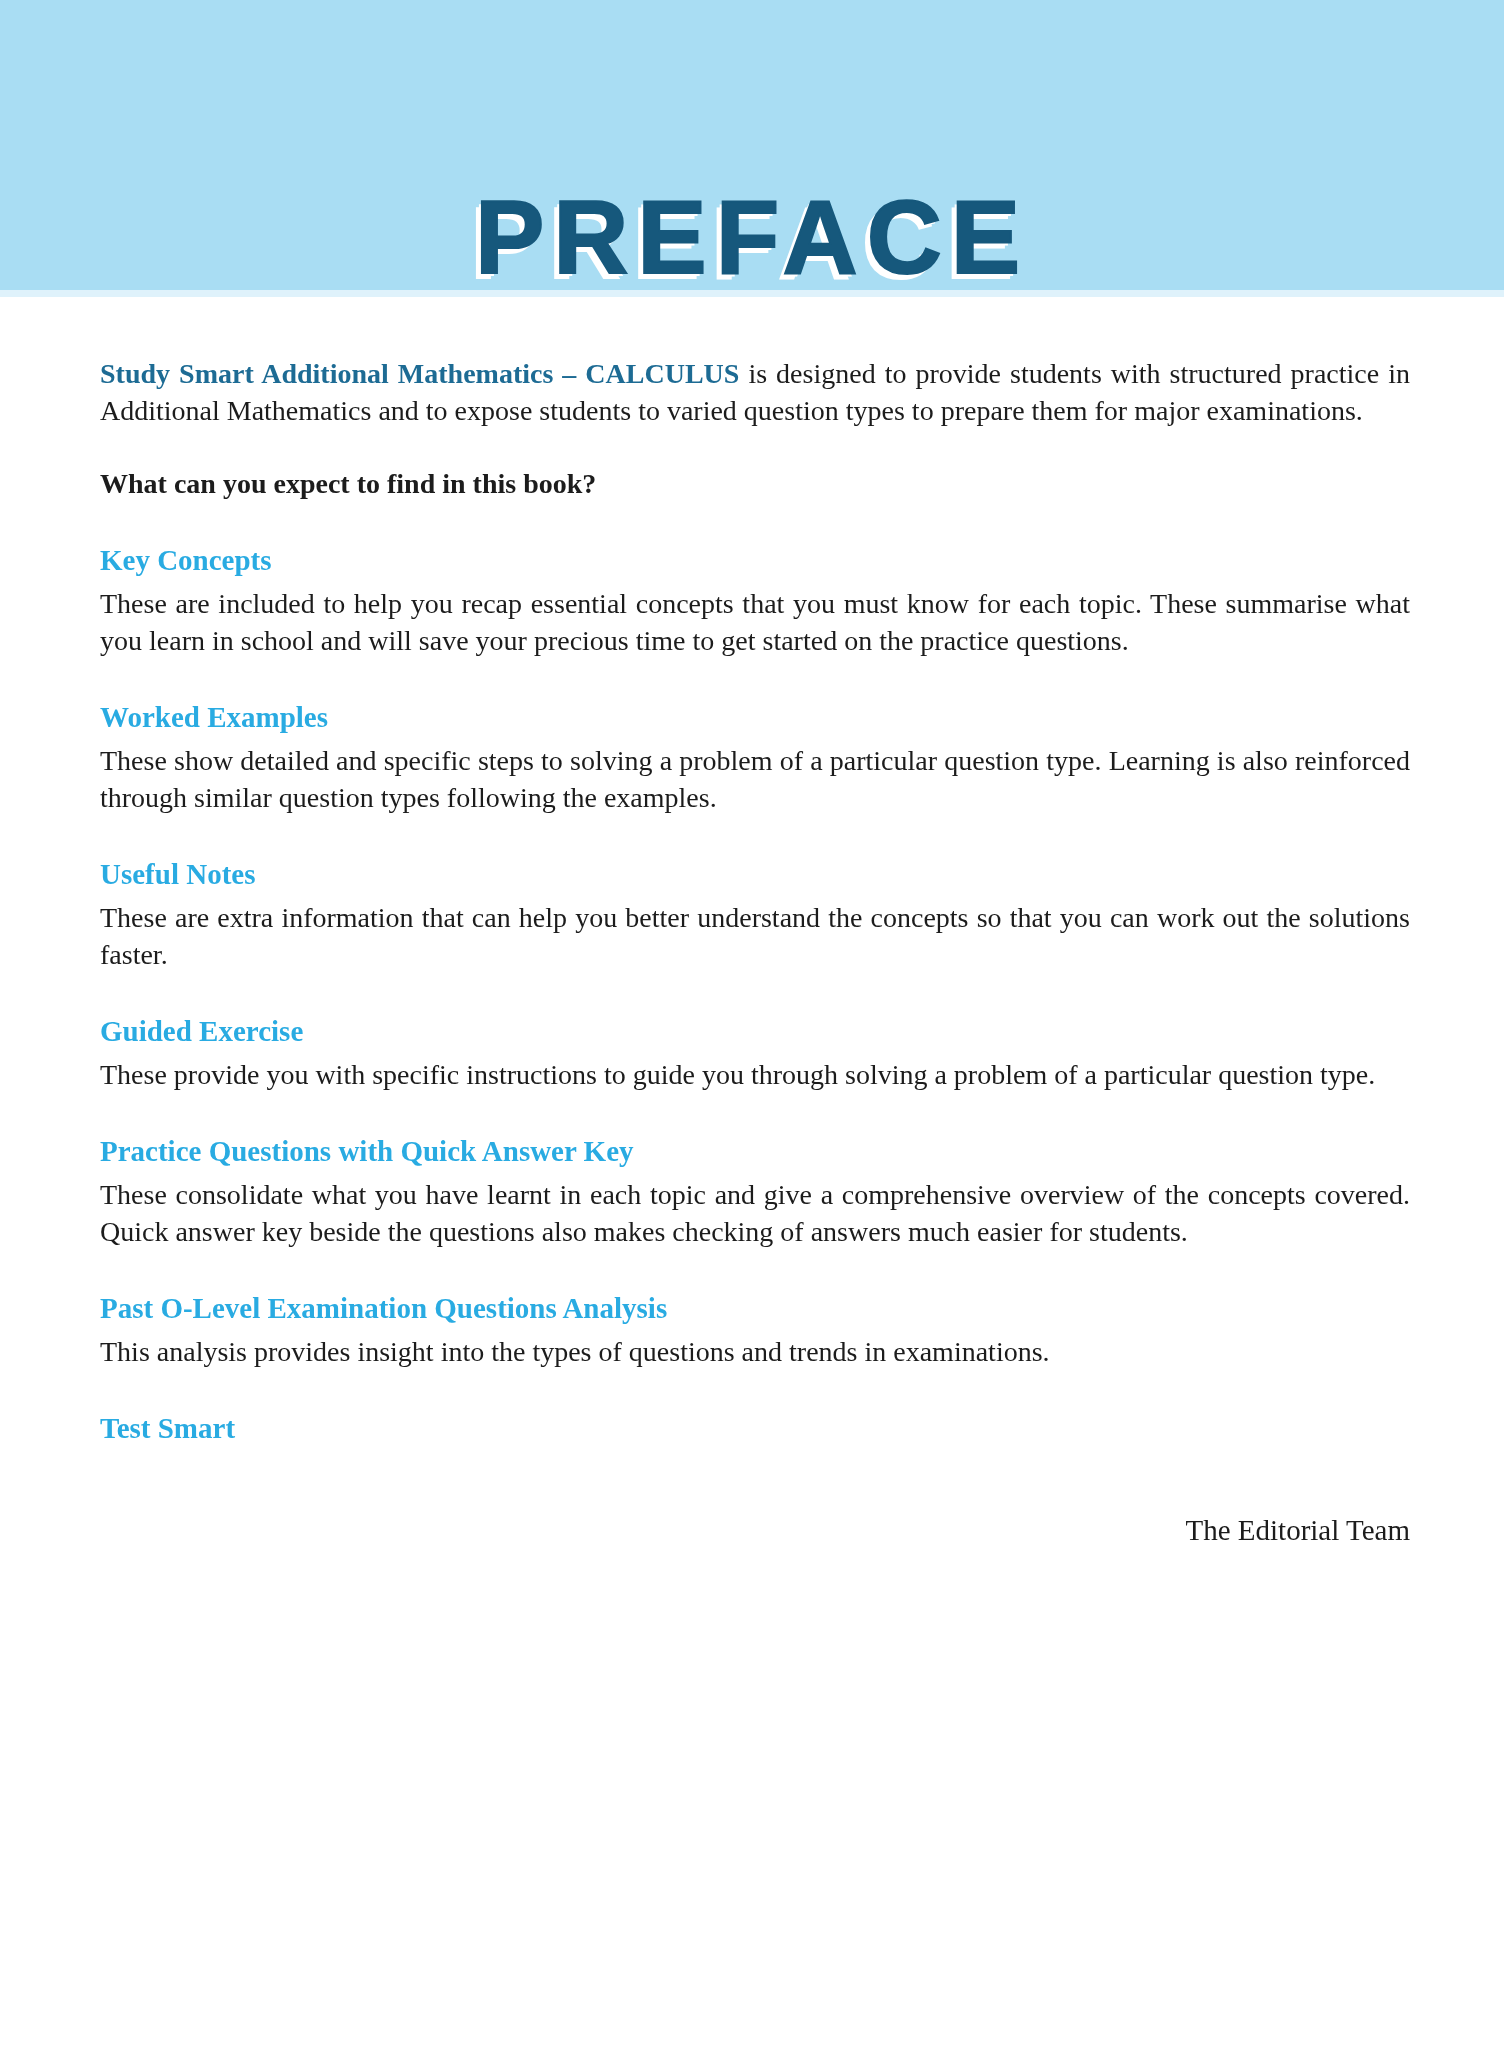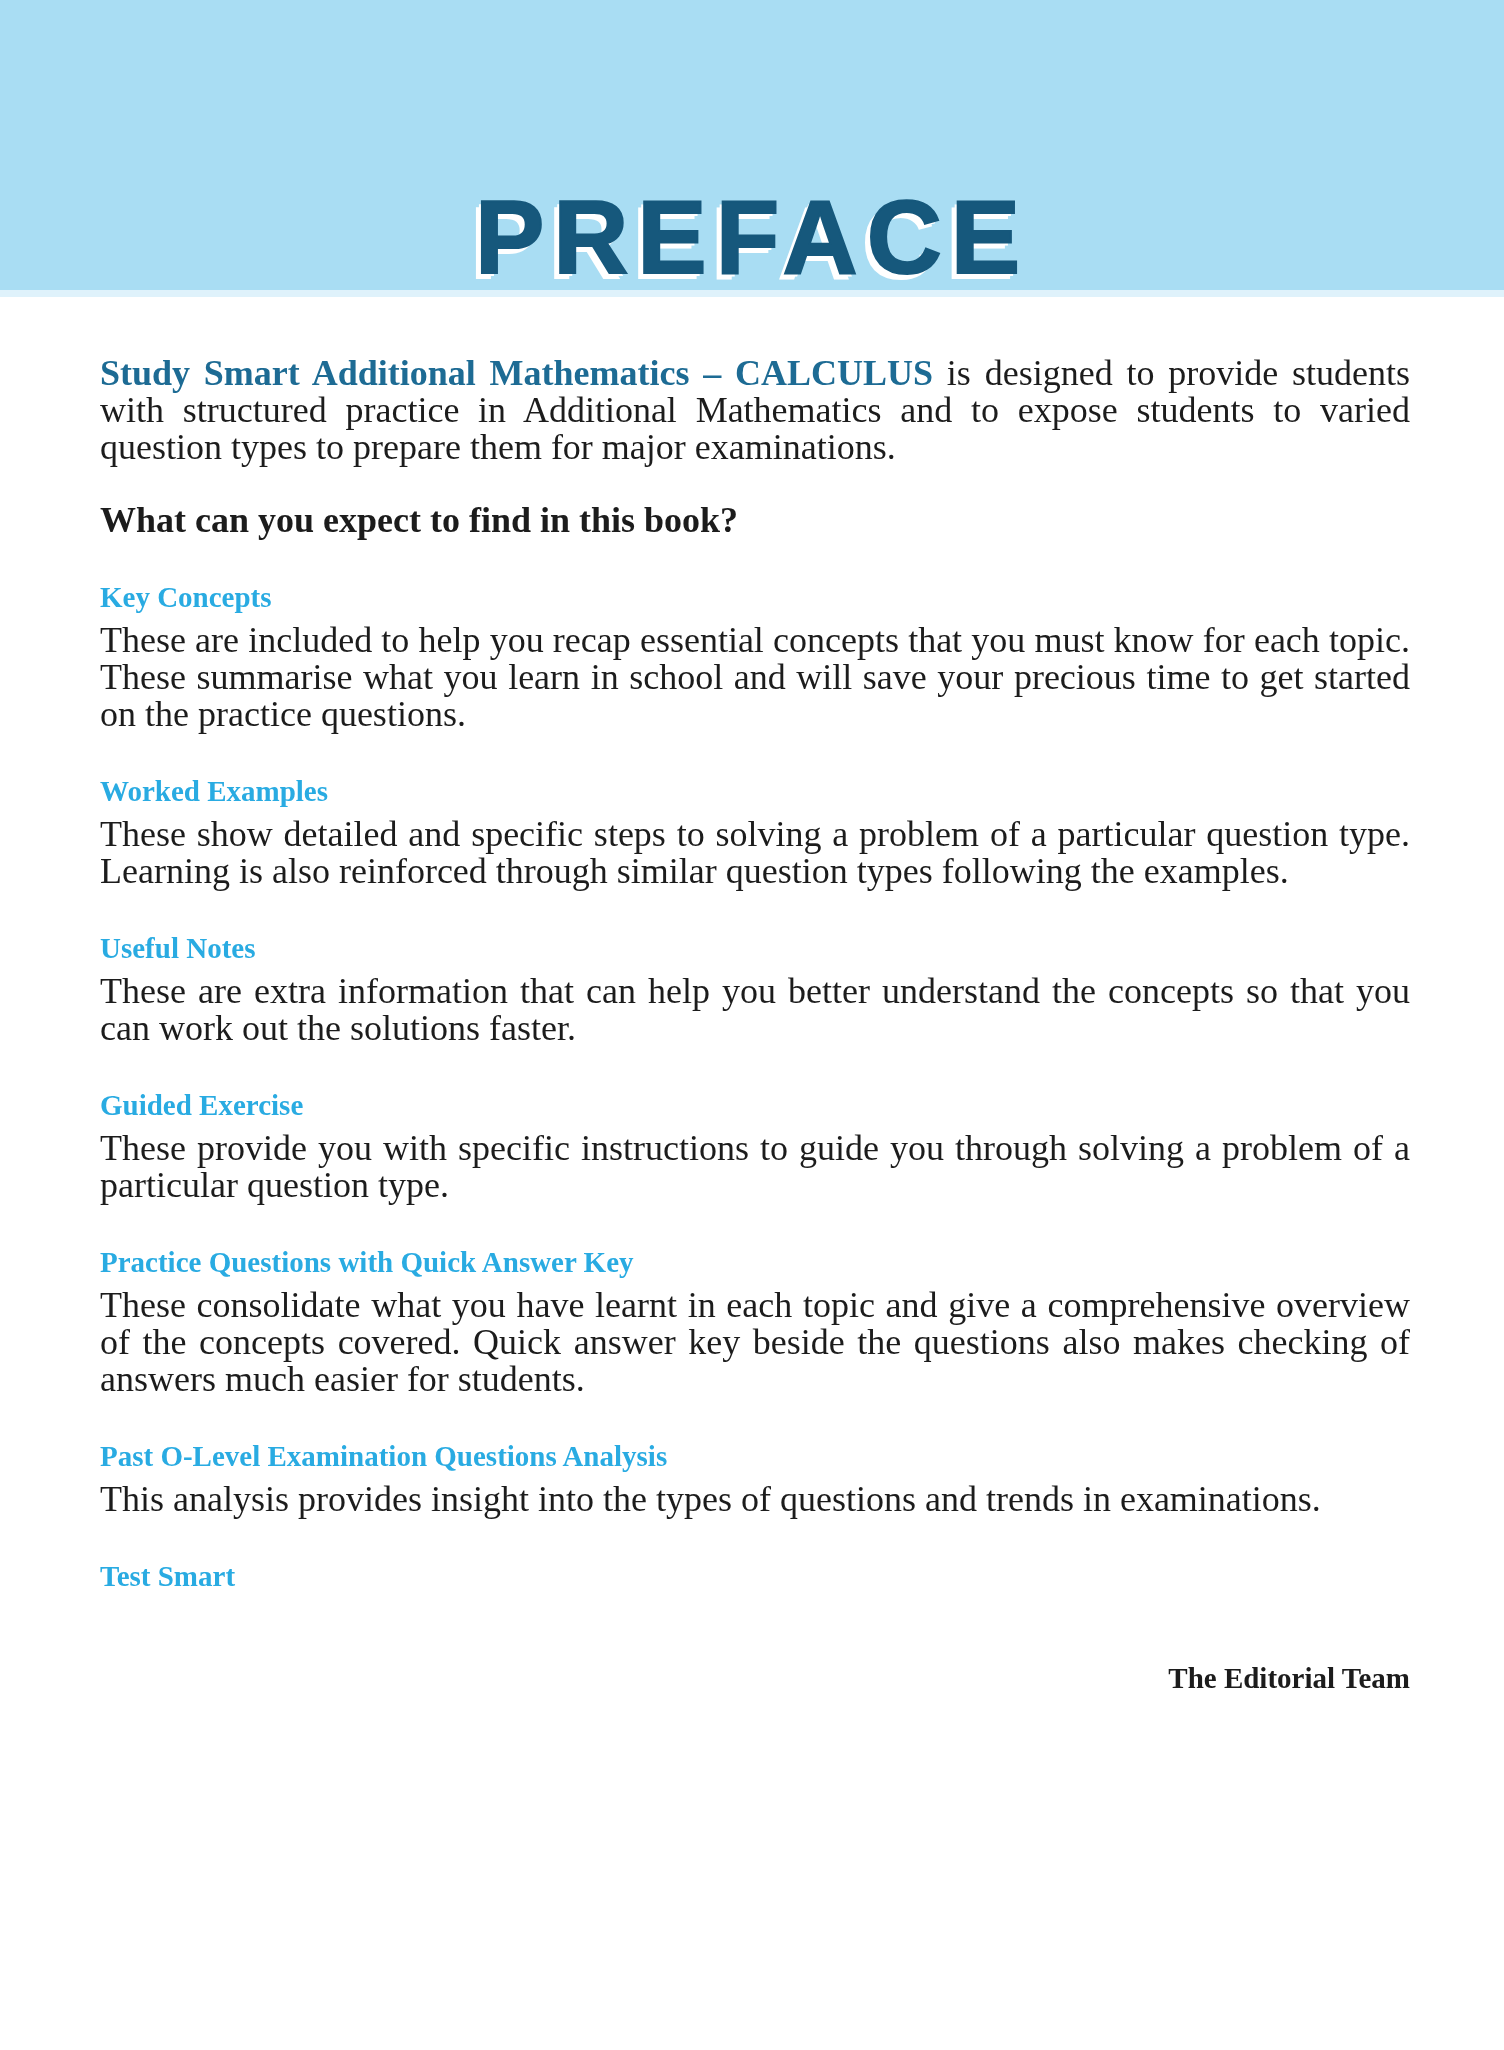--- a/index.html
+++ b/index.html
@@ -35,21 +35,21 @@
     text-shadow: -6px 6px 0 #ffffff, -3px 3px 0 #ffffff;
     margin-top: -18px;
     -webkit-text-stroke: 2px var(--title-text, #16587c);
   }
 
   
   .content {
     padding: 58px 94px 0 100px;
   }
   p, .sec-body {
-    font-size: 36px;
+    font-size: 28px;
     line-height: 37px;
     margin: 0;
     text-align: justify;
   }
   .lead-para {
     margin-bottom: 36px;
   }
   .lead-bold {
     font-weight: bold;
     color: var(--lead-text, #1d6b94);
@@ -65,21 +65,21 @@
   .sec-heading {
     font-size: 29px;
     line-height: 36px;
     font-weight: bold;
     color: var(--heading-text, #29abe2);
     margin: 0 0 7px 0;
   }
   .signature {
     margin-top: 68px;
     text-align: right;
-    font-weight: bold;
+    font-weight: normal;
     font-size: 29px;
   }
 </style>
 </head>
 <body style="--band: #a9ddf3; --title-text: #16587c; --heading-text: #29abe2; --lead-text: #1d6b94; --body-text: #1c1c1c;">
 
 <header class="header-band">
   <div class="page-title">PREFACE</div>
 </header>
 

